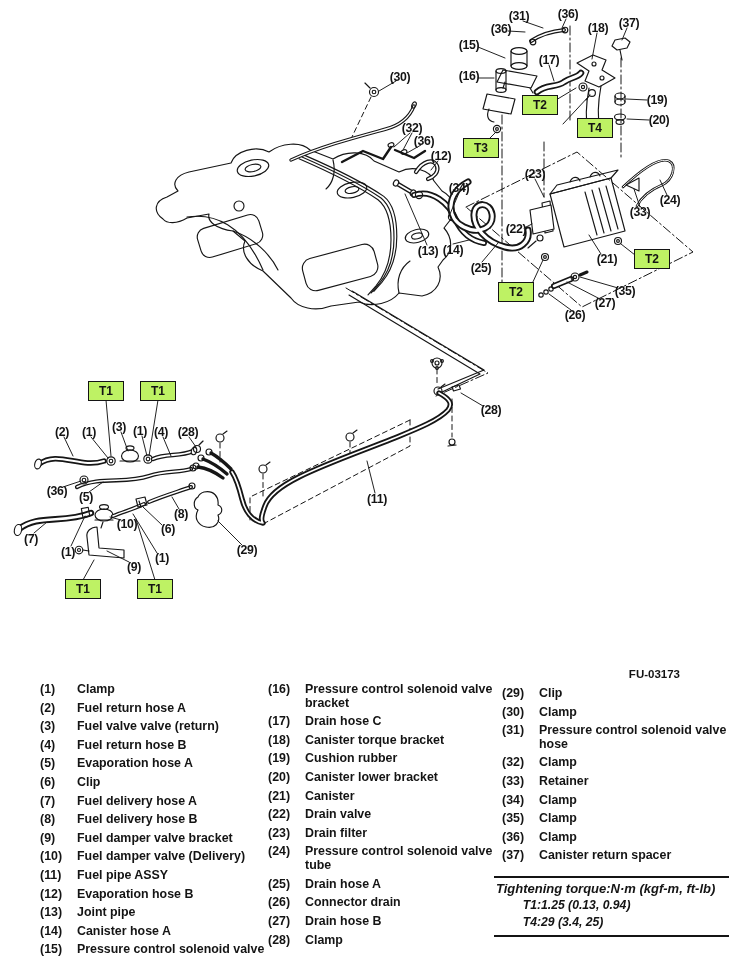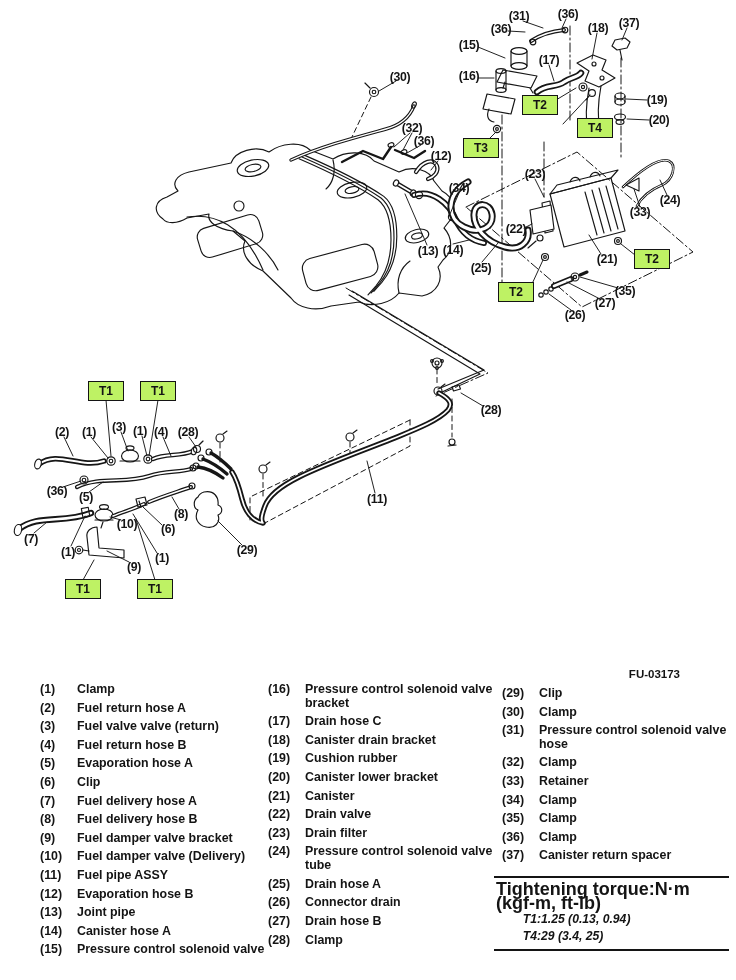--- a/index.html
+++ b/index.html
@@ -30,21 +30,21 @@
   #col2 { left:268px; width:230px; }
   #col3 { left:502px; top:687px; width:228px; }
   .part-row { display:flex; margin-bottom:4.9px; font-size:12.4px; line-height:13.7px; font-weight:600; }
   .part-num { width:37px; flex:none; }
   .part-name { flex:1; }
   #torque {
     position:absolute; left:494px; top:876px; width:233px;
     border-top:2.2px solid #141414; border-bottom:2.2px solid #141414;
     padding:4px 0 5px 2px;
   }
-  #torque-title { font-size:18px; font-weight:bold; line-height:14px; }
+  #torque-title { font-size:13px; font-weight:bold; font-style:italic; line-height:14px; }
   .trow { display:flex; padding-left:15px; margin-top:3.4px; font-size:12.2px; font-weight:bold; font-style:italic; line-height:13.5px; }
   .tkey { width:30px; flex:none;text-align:right; }
 </style>
 </head>
 <body>
 
 <div id="diagram">
 <svg viewBox="0 0 736 660" width="736" height="660">
 <g stroke="#161616" fill="none" stroke-width="1.15" stroke-linecap="round" stroke-linejoin="round">
 
@@ -436,21 +436,21 @@
     <div class="part-row">
       <span class="part-num">(16)</span>
       <span class="part-name">Pressure control solenoid valve bracket</span>
     </div>
     <div class="part-row">
       <span class="part-num">(17)</span>
       <span class="part-name">Drain hose C</span>
     </div>
     <div class="part-row">
       <span class="part-num">(18)</span>
-      <span class="part-name">Canister drain bracket</span>
+      <span class="part-name">Canister torque bracket</span>
     </div>
     <div class="part-row">
       <span class="part-num">(19)</span>
       <span class="part-name">Cushion rubber</span>
     </div>
     <div class="part-row">
       <span class="part-num">(20)</span>
       <span class="part-name">Canister lower bracket</span>
     </div>
     <div class="part-row">

